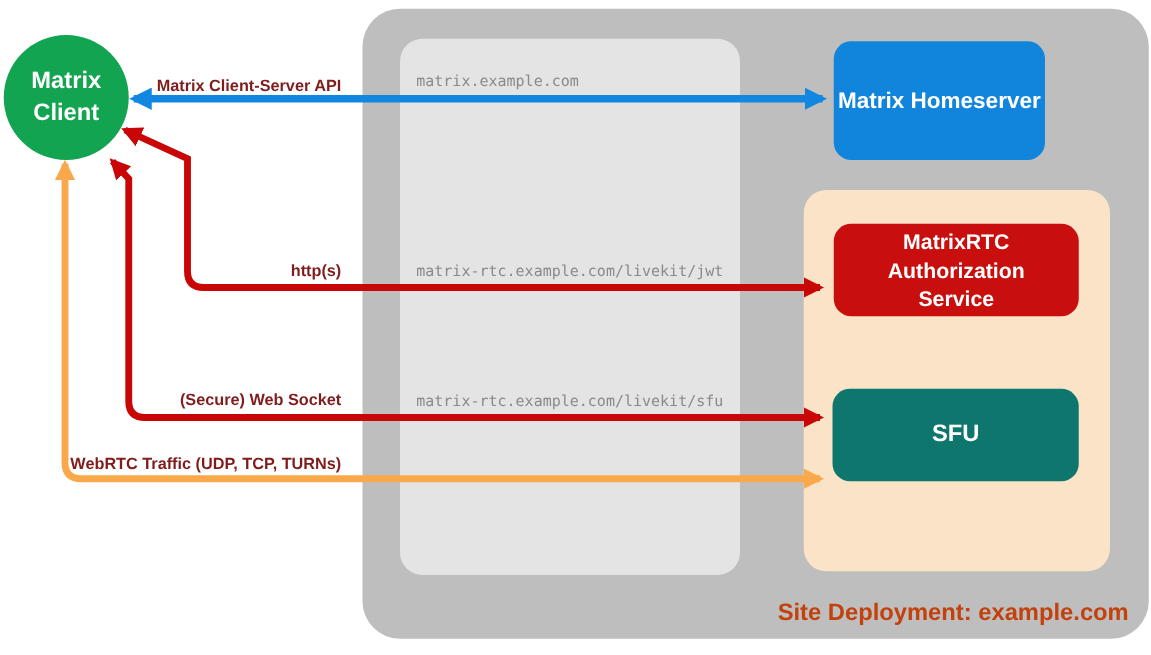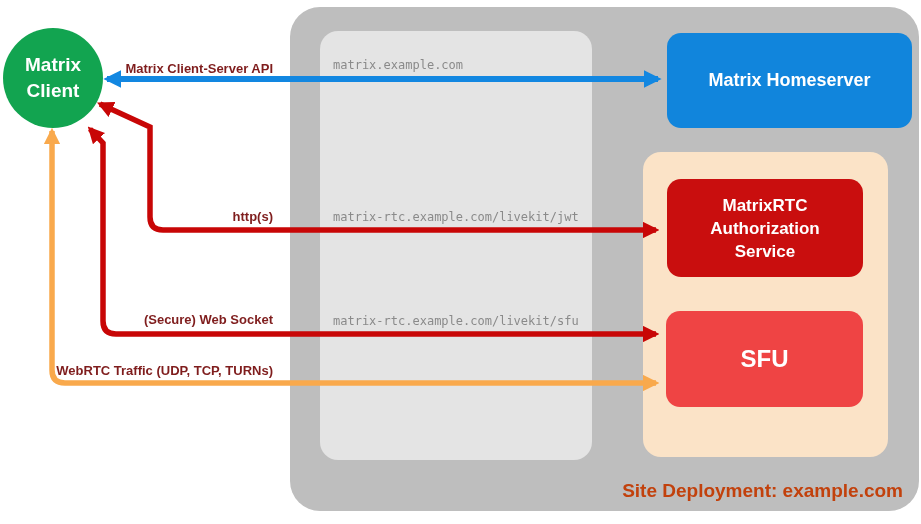--- a/index.html
+++ b/index.html
@@ -43,38 +43,38 @@
     display: flex;
     align-items: center;
     justify-content: center;
     text-align: center;
     color: #ffffff;
     font-weight: bold;
     border-radius: 14px;
   }
   .node-homeserver {
     left: 667px; top: 33px;
-    width: 245px; height: 95px;
+    width: 169px; height: 95px;
     background: #1185dc;
     font-size: 18px;
   }
   .node-auth {
     left: 667px; top: 179px;
-    width: 196px; height: 98px;
+    width: 196px; height: 74px;
     background: #c90e0e;
     font-size: 17px;
     line-height: 23px;
     padding: 0 25px;
     box-sizing: border-box;
   }
   .node-sfu {
     left: 666px; top: 311px;
-    width: 197px; height: 96px;
-    background: #ef4444;
-    font-size: 24px;
+    width: 197px; height: 74px;
+    background: #0f766e;
+    font-size: 19px;
   }
   .client-circle {
     position: absolute;
     left: 3px; top: 28px;
     width: 100px; height: 100px;
     border-radius: 50%;
     background: #12a450;
     color: #ffffff;
     font-weight: bold;
     font-size: 19px;

